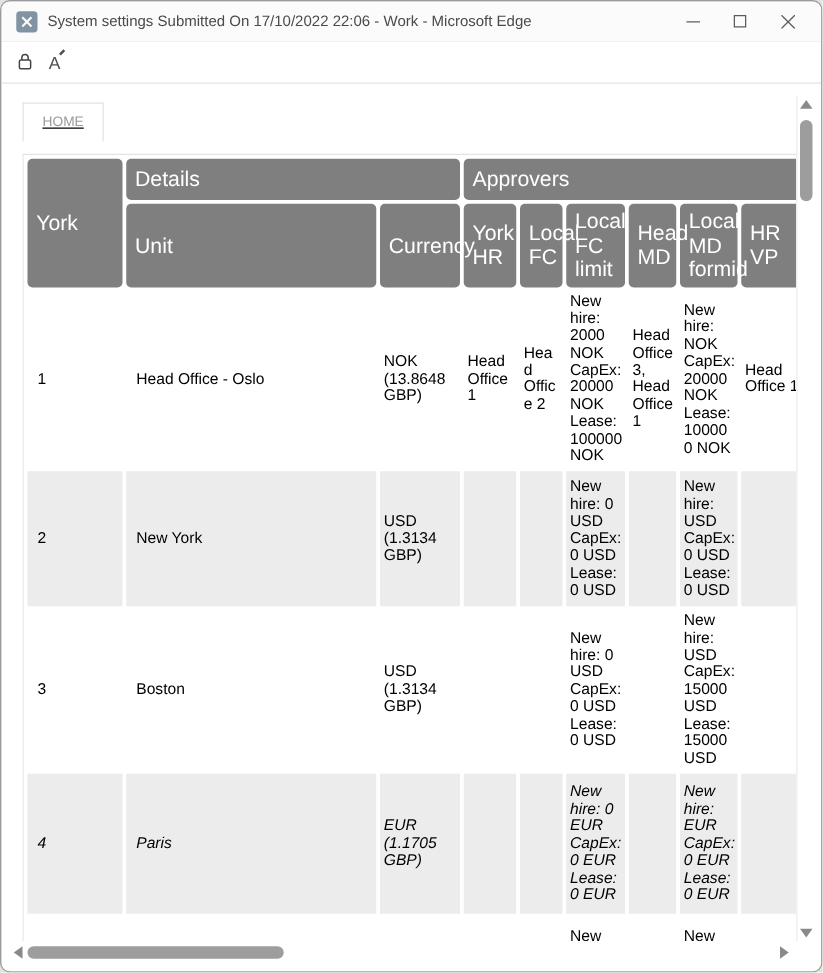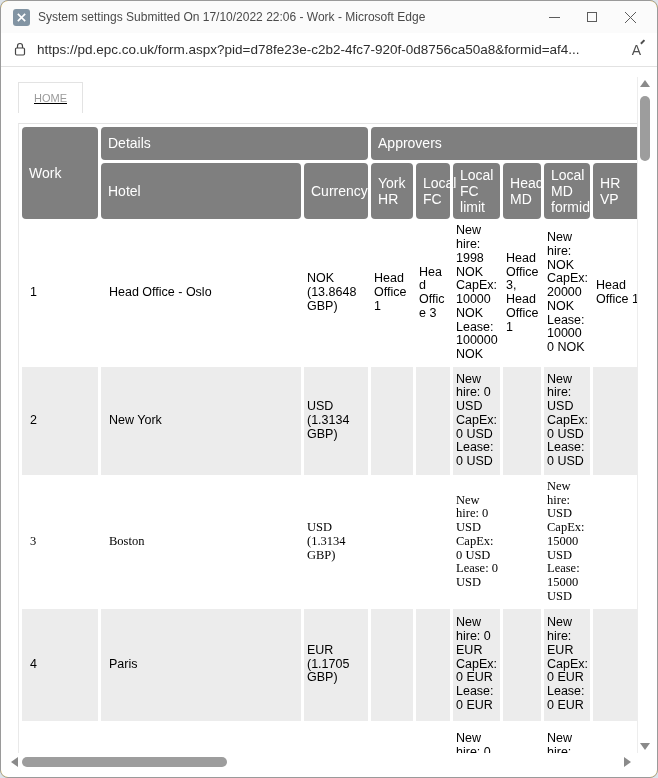--- a/index.html
+++ b/index.html
@@ -64,34 +64,34 @@
     margin-bottom:-1px;
   }
   .scrollwrap {
     position:absolute; left:17px; top:56px; width:619px; height:630px;
     border-top:1px solid #e3e3e3; border-left:1px solid #e9e9e9;
     overflow:hidden; background:#ffffff;
   }
   
   table.grid { border-collapse:separate; border-spacing:3px; table-layout:fixed; width:627px; }
   .grid th {
-    background:#7f7f7f; color:#ffffff; font-weight:normal; font-size:14px;
+    background:#7f7f7f; color:#ffffff; font-weight:normal; font-size:17px;
     text-align:left; vertical-align:middle; border-radius:4px; padding:4px 4px 4px 7px;
     line-height:1.15;
   }
   .grid th.group { height:33px; }
   .grid th.sub { height:40px; }
   .grid td {
     font-size:12.5px; color:#000; vertical-align:middle; padding:2px 2px 2px 3px;
     line-height:1.1; overflow:hidden; word-wrap:break-word;
   }
   .grid td.c-unit, .grid td.c-hotel { padding-left:8px; }
   tr.stripe td { background:#ececec; }
-  tr.r1 td { height:130px; } tr.r2 td { height:108px; } tr.r3 td { height:118px;font-family:Liberation Serif, serif; }
-  tr.r4 td { height:112px; } tr.r5 td { height:114px; }
+  tr.r1 td { height:130px; } tr.r2 td { height:108px; } tr.r3 td { height:118px; }
+  tr.r4 td { height:112px;font-style:italic; } tr.r5 td { height:114px; }
   
   .vscroll {
     position:absolute; right:6px; top:10px; width:14px; height:676px;
     background:#ffffff; border-left:1px solid #ededed; z-index:3;
   }
   .vscroll .arrow-up {
     width:0; height:0; margin:3px auto 0;
     border-left:5px solid transparent; border-right:5px solid transparent;
     border-bottom:7px solid #8a8a8a;
   }
@@ -154,21 +154,20 @@
     </span>
   </div>
 
   <div class="urlbar">
     <span class="lock-icon">
       <svg width="14" height="15" viewBox="0 0 14 15">
         <rect x="2.5" y="6" width="9" height="7" rx="1.2" fill="none" stroke="#444" stroke-width="1.2"></rect>
         <path d="M4.5 6 V4 a2.5 2.5 0 0 1 5 0 V6" fill="none" stroke="#444" stroke-width="1.2"></path>
       </svg>
     </span>
-    <span class="url-text">https://pd.epc.co.uk/form.aspx?pid=d78fe23e-c2b2-4fc7-920f-0d8756ca50a8&amp;formid=af4...</span>
     <span class="readaloud">A</span>
   </div>
 
   <div class="content">
 
     <div class="tabstrip">
       <div class="tab-home">HOME</div>
     </div>
 
     <div class="scrollwrap">
@@ -179,43 +178,43 @@
             <col style="width:64px">
           <col style="width:42px">
             <col style="width:34px">
             <col style="width:47px">
           <col style="width:38px">
             <col style="width:46px">
             <col style="width:50px">
         </colgroup>
         <thead>
           <tr>
-            <th class="group" rowspan="2">Work</th>
+            <th class="group" rowspan="2">York</th>
             <th class="group" colspan="2">Details</th>
             <th class="group" colspan="6">Approvers</th>
           </tr>
           <tr>
-            <th class="sub">Hotel</th>
+            <th class="sub">Unit</th>
             <th class="sub">Currency</th>
             <th class="sub">York HR</th>
             <th class="sub">Local FC</th>
             <th class="sub">Local FC limit</th>
             <th class="sub">Head MD</th>
             <th class="sub">Local MD formid</th>
             <th class="sub">HR VP</th>
           </tr>
         </thead>
         <tbody id="rows-body">
             <tr class="r1">
     <td class="c-unit">1</td>
     <td class="c-hotel">Head Office - Oslo</td>
     <td>NOK (13.8648 GBP)</td>
     <td>Head Office 1</td>
-    <td>Head Office 3</td>
-    <td>New hire: 1998 NOK CapEx: 10000 NOK Lease: 100000 NOK</td>
+    <td>Head Office 2</td>
+    <td>New hire: 2000 NOK CapEx: 20000 NOK Lease: 100000 NOK</td>
     <td>Head Office 3, Head Office 1</td>
     <td>New hire: NOK CapEx: 20000 NOK Lease: 100000 NOK</td>
     <td>Head Office 1</td>
   </tr>
             <tr class="r2 stripe">
     <td class="c-unit">2</td>
     <td class="c-hotel">New York</td>
     <td>USD (1.3134 GBP)</td>
     <td></td>
     <td></td>

